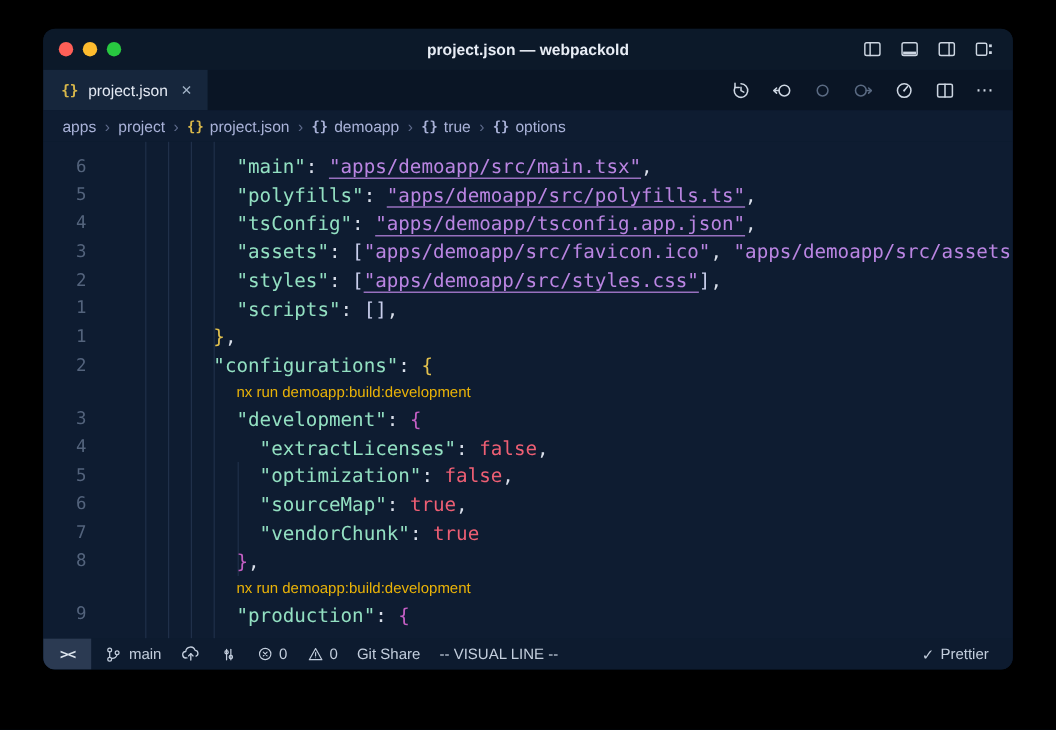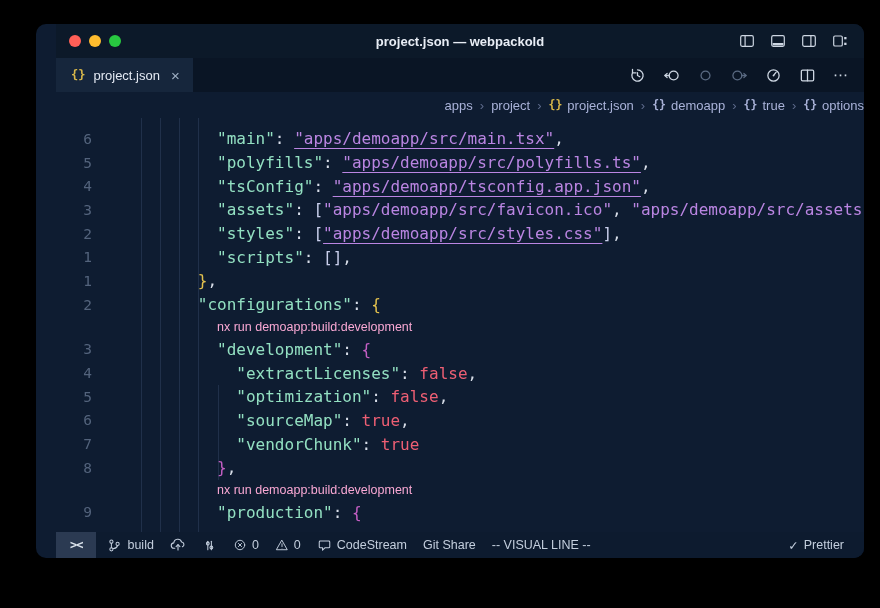--- a/index.html
+++ b/index.html
@@ -1,54 +1,54 @@
 <!DOCTYPE html>
 <html><head>
 <meta charset="utf-8">
 <style>
   html,body{margin:0;padding:0;background:#000;width:880px;height:608px;overflow:hidden;
     font-family:"Liberation Sans",sans-serif;-webkit-font-smoothing:antialiased;}
   .window{position:absolute;left:36px;top:24px;width:808px;height:534px;background:#0e1c31;
     border-radius:10px;overflow:hidden;box-shadow:0 18px 60px rgba(0,0,0,.75);
-    display:flex;flex-direction:column;padding-left:20px;}
+    display:flex;flex-direction:column;}
   
   .titlebar{flex:0 0 34px;background:#0c1929;display:flex;align-items:center;position:relative;}
   .traffic{display:flex;gap:8px;padding-left:13px;z-index:2;}
   .dot{width:12px;height:12px;border-radius:50%;}
   .dot.red{background:#ff5f57}.dot.yellow{background:#febc2e}.dot.green{background:#28c840}
   .title{position:absolute;left:0;right:0;text-align:center;color:#e8edf5;font-size:13px;font-weight:700;}
   .titlebar-icons{margin-left:auto;display:flex;gap:15px;padding-right:16px;z-index:2;align-items:center;}
   .icon-btn{display:flex;align-items:center;justify-content:center;cursor:default;}
   .icon-btn svg{display:block;stroke:#cdd6e2;fill:none;stroke-width:1.2;stroke-linecap:round;stroke-linejoin:round;}
   .icon-btn.dim svg{stroke:#5a6a82;}
   
   .tabbar{flex:0 0 34px;background:#0a1525;display:flex;align-items:stretch;}
   .tab{display:flex;align-items:center;gap:8px;padding:0 13px 0 15px;background:#16263c;color:#e3e9f3;font-size:13px;}
   .braces{font-family:"DejaVu Sans Mono",monospace;font-size:12px;font-weight:bold;color:#a9b2d8;}
   .braces.gold{color:#d9b84a;}
   .tab-close{color:#9fb0c4;font-size:15px;margin-left:3px;}
   .editor-actions{margin-left:auto;display:flex;align-items:center;gap:17px;padding-right:15px;}
   .more-dots{color:#cdd6e2;font-size:15px;letter-spacing:1px;}
   
   .breadcrumbs{flex:0 0 26px;background:#0e1c31;display:flex;align-items:center;font-size:13px;
-    color:#a9b2d8;padding-left:16px;justify-content:flex-end;}
+    color:#a9b2d8;padding-left:16px;}
   .crumb{display:flex;align-items:center;gap:5px;}
   .crumb .braces{font-size:11.5px;}
   .sep{color:#5e6b8c;font-size:13px;padding:0 7px;}
   
   .editor{position:relative;flex:1 1 auto;background:#0e1c31;overflow:hidden;padding-top:9px;box-sizing:border-box;}
   .guide{position:absolute;top:0;bottom:0;width:1px;background:#20304a;z-index:0;}
   .guide-seg{position:absolute;width:1px;background:#20304a;z-index:0;}
   .line{display:flex;height:23.7px;align-items:center;position:relative;z-index:1;}
   .line.codelens-row{height:21px;}
   .num{flex:0 0 56px;font-family:"DejaVu Sans Mono",monospace;font-size:14.5px;color:#53637c;
     text-align:right;padding-right:20px;box-sizing:border-box;}
   .num.cur{text-align:left;padding-left:18px;padding-right:0;color:#e6ecf4;}
   .code{font-family:"DejaVu Sans Mono",monospace;font-size:16px;white-space:pre;padding-left:28px;color:#d8dee9;}
-  .codelens-text{font-family:"Liberation Sans",sans-serif;font-size:12.5px;color:#f9a8d4;padding-left:105px;white-space:pre;}
+  .codelens-text{font-family:"Liberation Sans",sans-serif;font-size:12.5px;color:#eab308;padding-left:105px;white-space:pre;}
   .sel{background:rgba(96,120,144,.42);border-radius:3px;display:inline-block;padding:2px 3px 3px 0;}
   .seg.key{color:#93e0c2;}
   .seg.punct{color:#d8dee9;}
   .seg.string{color:#ba85e2;}
   .seg.link{color:#ba85e2;text-decoration:underline;text-underline-offset:3.5px;text-decoration-thickness:1px;}
   .seg.bracket{color:#c9cfec;}
   .seg.brace1{color:#e2c14e;}
   .seg.brace2{color:#c45fc4;}
   .seg.bool{color:#ee5f74;}
   .seg.wsdots{color:#8fa3b8;}
@@ -268,21 +268,21 @@
         <span class="sb-item">
           <span style="display: flex;">
             <svg width="15" height="15" viewBox="0 0 16 16">
               <circle cx="4.7" cy="3.9" r="1.7"></circle>
               <circle cx="4.7" cy="12.1" r="1.7"></circle>
               <circle cx="11.3" cy="6.3" r="1.7"></circle>
               <path d="M4.7 5.6v4.8"></path>
               <path d="M11.3 8a4.7 4.7 0 0 1-4.8 3.3"></path>
             </svg>
           </span>
-          <span>build</span>
+          <span>main</span>
         </span>
         <span class="sb-item">
           <span style="display: flex;">
             <svg width="16" height="16" viewBox="0 0 16 16">
               <path d="M4.8 11.3h-.7a2.7 2.7 0 0 1-.3-5.4 4 4 0 0 1 7.8-.9 2.5 2.5 0 0 1 .8 4.8"></path>
               <path d="M8 13V7.8"></path>
               <path d="M6.1 9.6 8 7.7l1.9 1.9"></path>
             </svg>
           </span>
         </span>
@@ -309,28 +309,20 @@
           <span style="display: flex;">
             <svg width="14" height="14" viewBox="0 0 16 16">
               <path d="M8 2.8 14 13.4H2Z"></path>
               <path d="M8 6.6v3.2"></path>
               <circle cx="8" cy="11.6" r="0.4" fill="#c3cedd" stroke="none"></circle>
             </svg>
           </span>
           <span>0</span>
         </span>
         <span class="sb-item">
-          <span style="display: flex;">
-            <svg width="15" height="15" viewBox="0 0 16 16">
-              <path d="M3.4 3.3h9.2a1 1 0 0 1 1 1v5.2a1 1 0 0 1-1 1H8.4L5.9 13v-2.5H3.4a1 1 0 0 1-1-1V4.3a1 1 0 0 1 1-1z"></path>
-            </svg>
-          </span>
-          <span>CodeStream</span>
-        </span>
-        <span class="sb-item">
           <span>Git Share</span>
         </span>
         <span class="sb-item">
           <span>-- VISUAL LINE --</span>
         </span>
       </div>
     <div class="sb-right" id="sb-right">
         <span class="sb-item">
           <span>✓</span>
           <span>Prettier</span>

